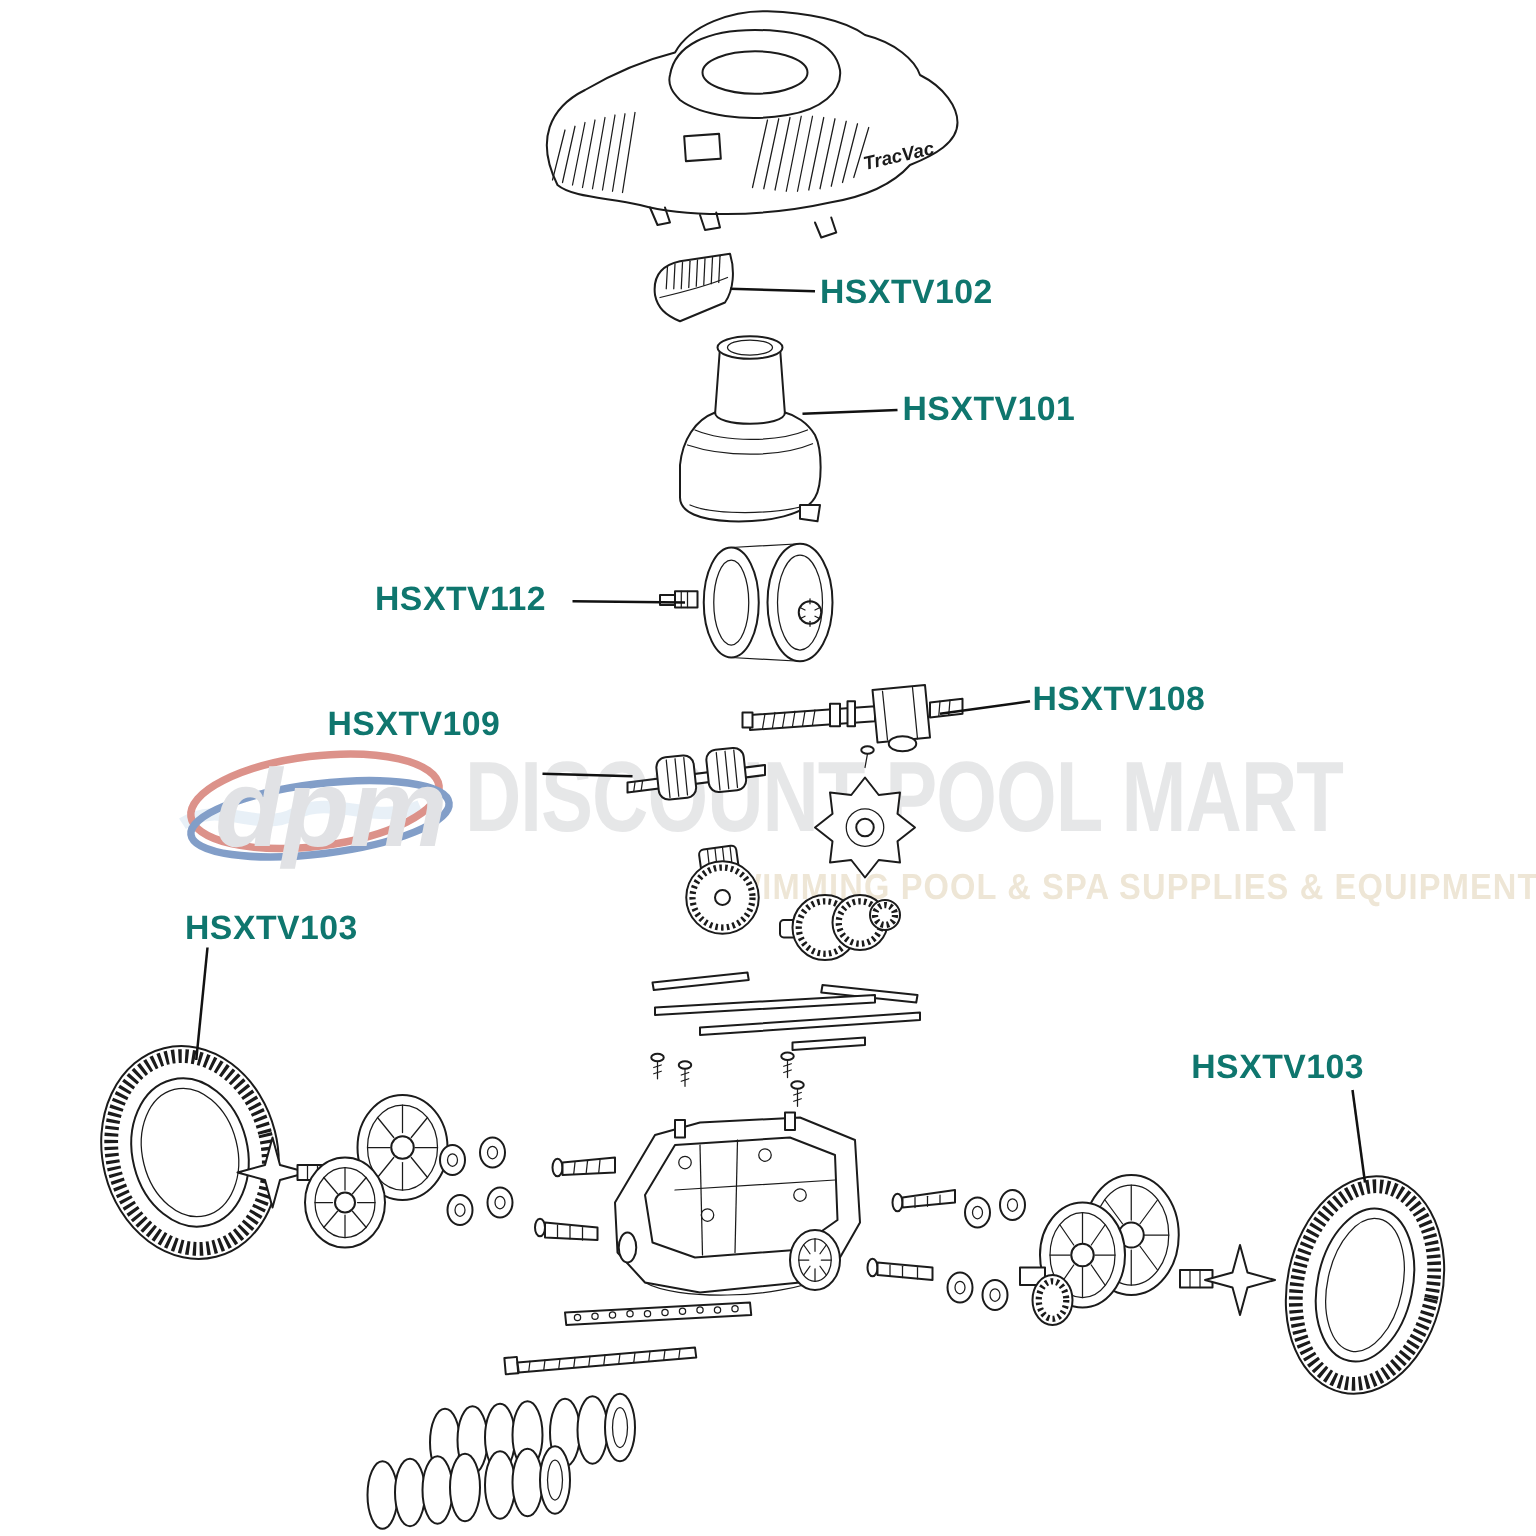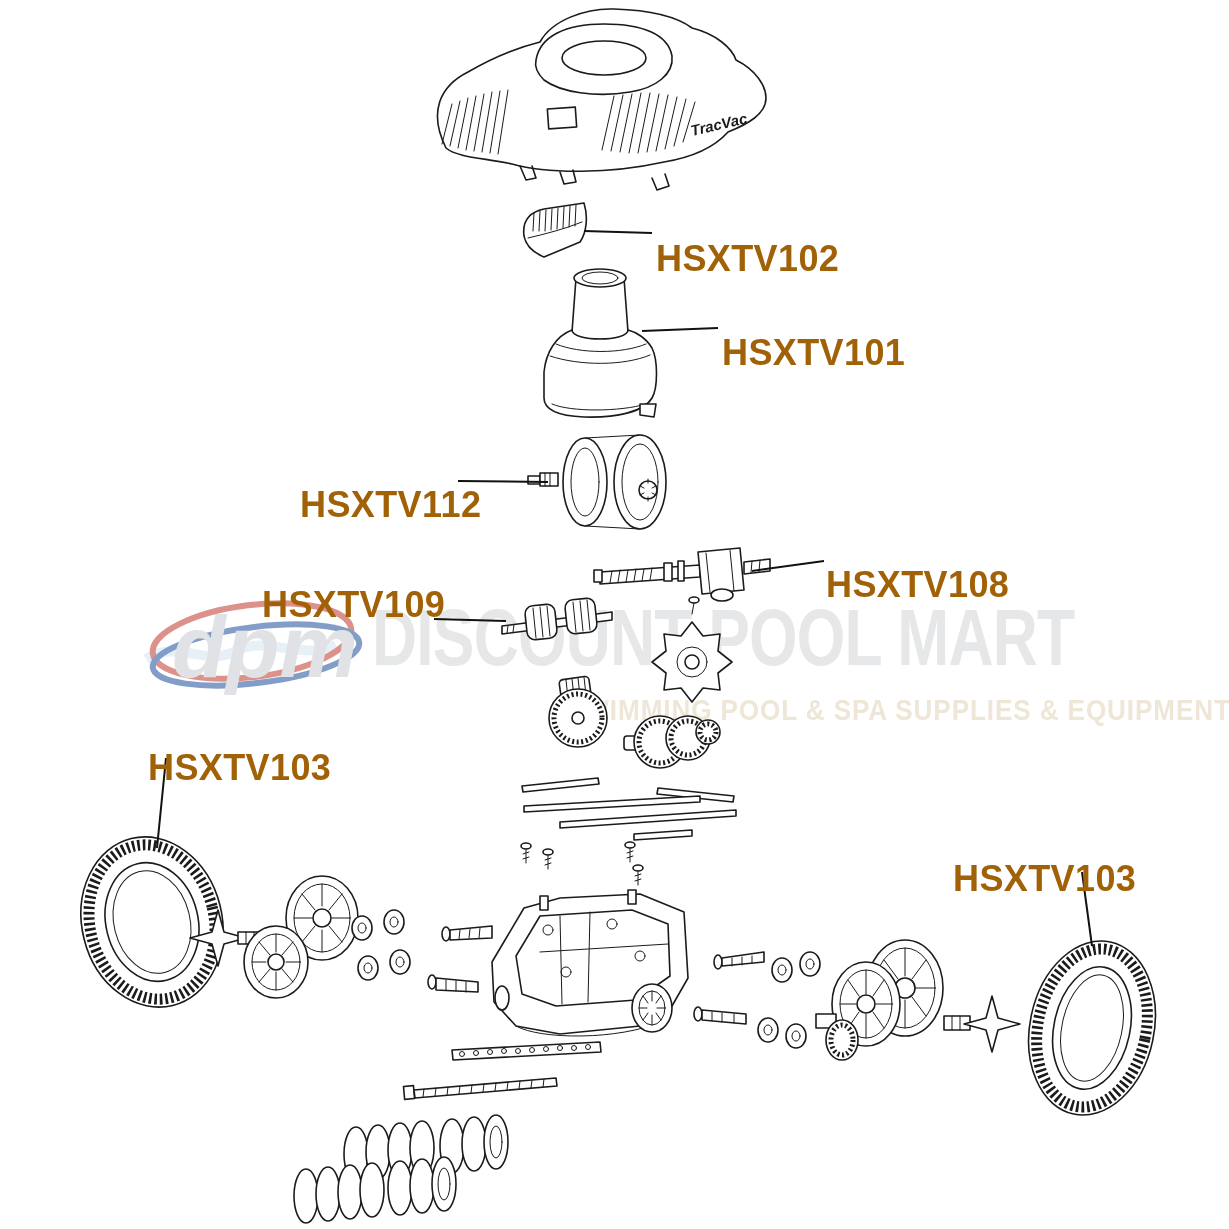--- a/index.html
+++ b/index.html
@@ -7,22 +7,22 @@
        font-family:"Liberation Sans",sans-serif;}
   .stage{position:absolute;left:0;top:0;}
   
   .ln{fill:none;stroke:#1b1b1b;stroke-width:1.6;stroke-linecap:round;stroke-linejoin:round;}
   .thin{fill:none;stroke:#1b1b1b;stroke-width:1;stroke-linecap:round;}
   .fw{fill:#ffffff;stroke:#1b1b1b;stroke-width:1.6;stroke-linejoin:round;}
   .tread{fill:none;stroke:#1b1b1b;stroke-width:11;stroke-dasharray:2.6 2.8;}
   .dashring{fill:#ffffff;stroke:#1b1b1b;stroke-width:5;stroke-dasharray:2 2.6;}
   .leader{stroke:#111;stroke-width:2;}
   
-  .part-label{position:absolute;font-weight:700;font-size:36px;color:#a16207;
-              letter-spacing:.4px;white-space:nowrap;margin-top:20px;}
+  .part-label{position:absolute;font-weight:700;font-size:27px;color:#0f766e;
+              letter-spacing:.4px;white-space:nowrap;}
   
   .watermark{position:absolute;left:0;top:0;width:1017px;height:1229px;opacity:.55;}
   .wm-title{position:absolute;left:372px;top:592px;font-size:80px;font-weight:700;
             color:#d2d3d5;transform:scaleX(.78);transform-origin:left top;
             letter-spacing:-1px;white-space:nowrap;}
   .wm-sub{position:absolute;left:566px;top:694px;font-size:29px;font-weight:700;
           color:#e0d2b4;transform:scaleX(.9);transform-origin:left top;
           letter-spacing:1px;white-space:nowrap;}
   .wm-logo{position:absolute;left:140px;top:575px;}
   .wm-logo-text{font-style:italic;font-weight:700;font-size:88px;fill:#c9cbcf;}

